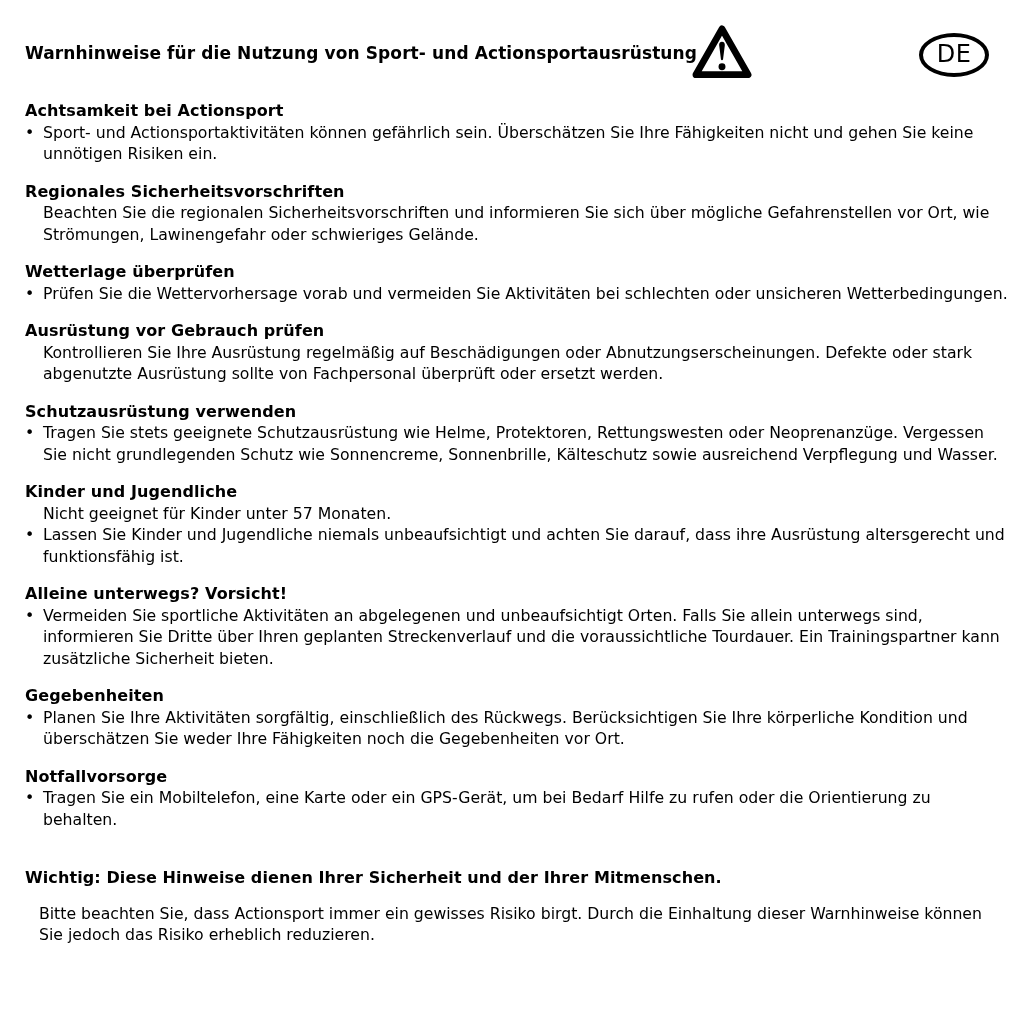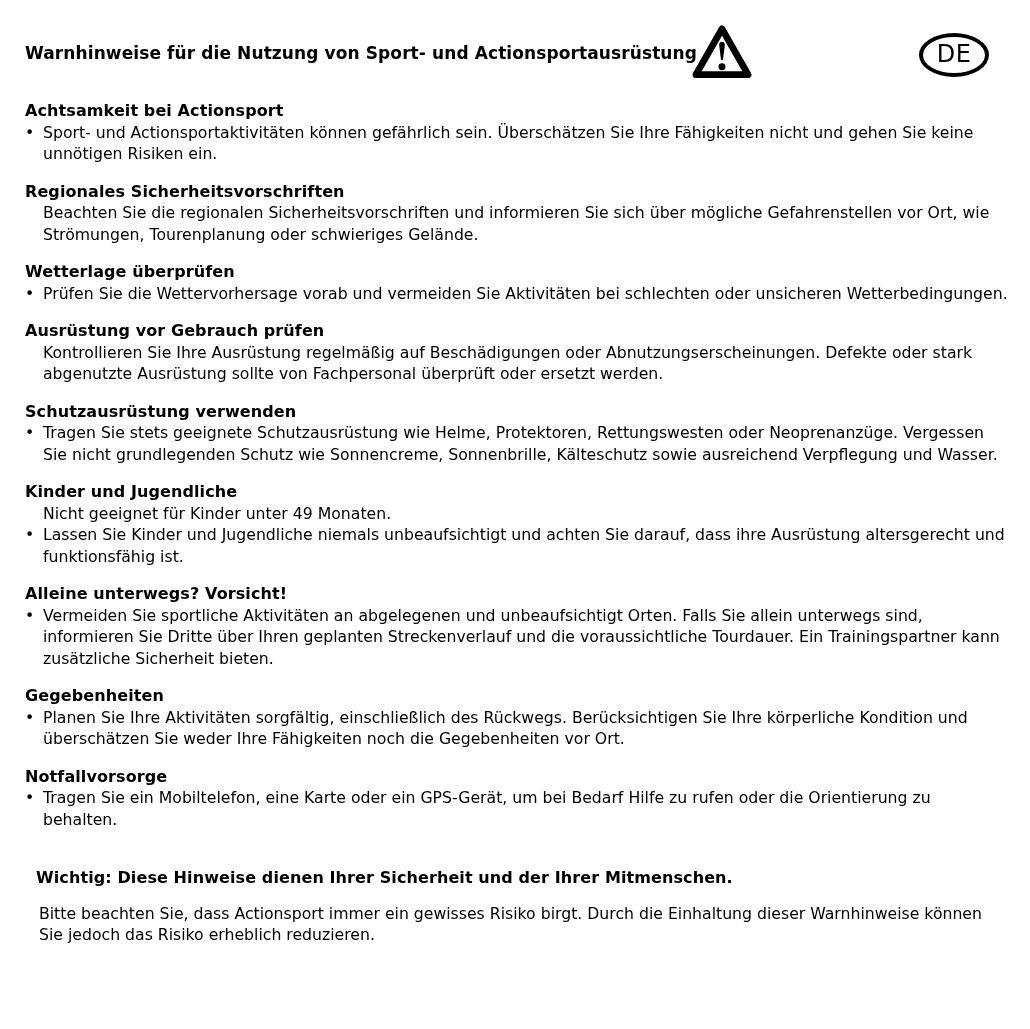--- a/index.html
+++ b/index.html
@@ -92,21 +92,21 @@
     line-height: 21.5px;
   }
   
   .footer {
     margin-top: 37px;
     padding: 0 22px 0 25px;
     font-size: 15.7px;
     line-height: 21.5px;
   }
   .footer .emph {
-    margin: 11px;
+    margin: 0;
     font-size: 16px;
     font-weight: bold;
     line-height: 21.5px;
     letter-spacing: 0.1px;
   }
   .footer p {
     margin: 14px;
   }
 </style>
 </head>
@@ -134,21 +134,21 @@
       <h2>Achtsamkeit bei Actionsport</h2>
       <div class="item bullet">
         <span class="dot">•</span>
         <p>Sport- und Actionsportaktivitäten können gefährlich sein. Überschätzen Sie Ihre Fähigkeiten nicht und gehen Sie keine unnötigen Risiken ein.</p>
       </div>
     </section>
 
     <section class="sec">
       <h2>Regionales Sicherheitsvorschriften</h2>
       <div class="item plain">
-        <p>Beachten Sie die regionalen Sicherheitsvorschriften und informieren Sie sich über mögliche Gefahrenstellen vor Ort, wie Strömungen, Tourenplanung oder schwieriges Gelände.</p>
+        <p>Beachten Sie die regionalen Sicherheitsvorschriften und informieren Sie sich über mögliche Gefahrenstellen vor Ort, wie Strömungen, Lawinengefahr oder schwieriges Gelände.</p>
       </div>
     </section>
 
     <section class="sec">
       <h2>Wetterlage überprüfen</h2>
       <div class="item bullet">
         <span class="dot">•</span>
         <p>Prüfen Sie die Wettervorhersage vorab und vermeiden Sie Aktivitäten bei schlechten oder unsicheren Wetterbedingungen.</p>
       </div>
     </section>
@@ -164,21 +164,21 @@
       <h2>Schutzausrüstung verwenden</h2>
       <div class="item bullet">
         <span class="dot">•</span>
         <p>Tragen Sie stets geeignete Schutzausrüstung wie Helme, Protektoren, Rettungswesten oder Neoprenanzüge. Vergessen Sie nicht grundlegenden Schutz wie Sonnencreme, Sonnenbrille, Kälteschutz sowie ausreichend Verpflegung und Wasser.</p>
       </div>
     </section>
 
     <section class="sec">
       <h2>Kinder und Jugendliche</h2>
       <div class="item plain">
-        <p>Nicht geeignet für Kinder unter 49 Monaten.</p>
+        <p>Nicht geeignet für Kinder unter 57 Monaten.</p>
       </div>
       <div class="item bullet">
         <span class="dot">•</span>
         <p>Lassen Sie Kinder und Jugendliche niemals unbeaufsichtigt und achten Sie darauf, dass ihre Ausrüstung altersgerecht und funktionsfähig ist.</p>
       </div>
     </section>
 
     <section class="sec">
       <h2>Alleine unterwegs? Vorsicht!</h2>
       <div class="item bullet">

